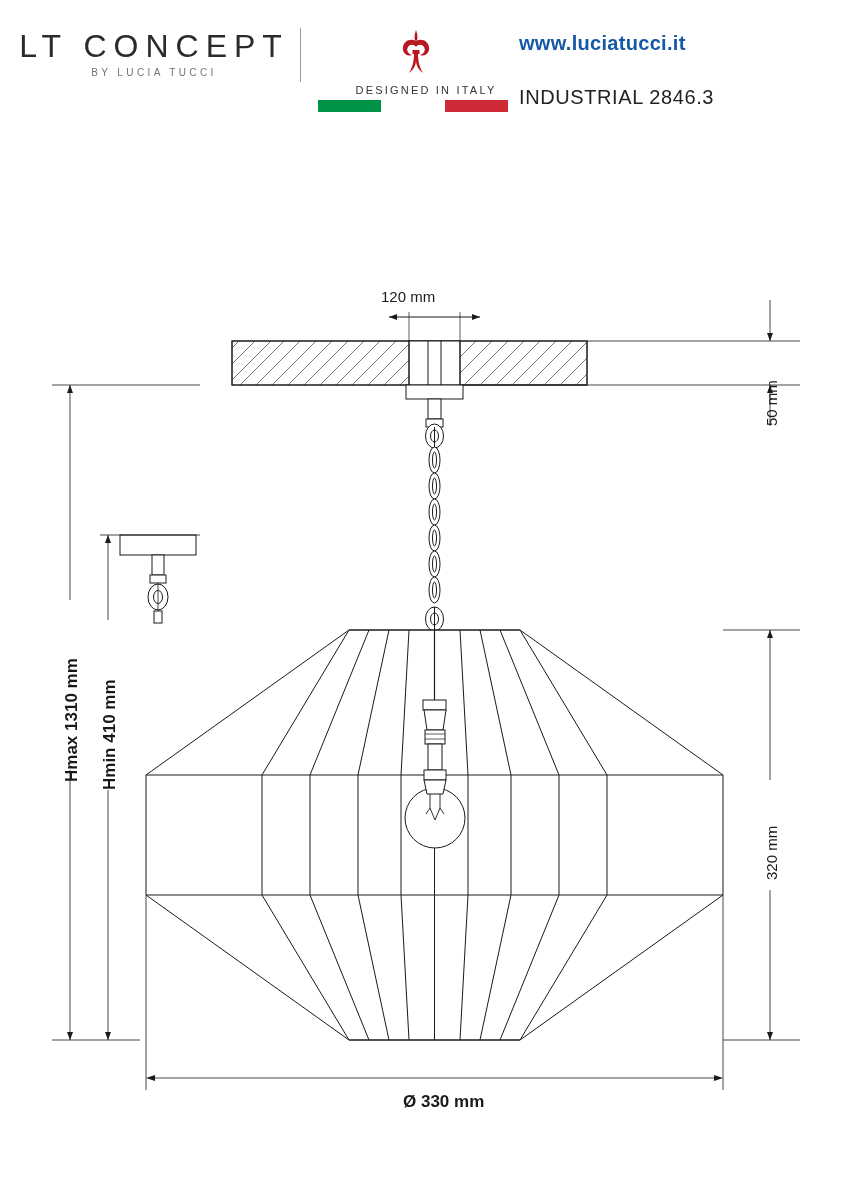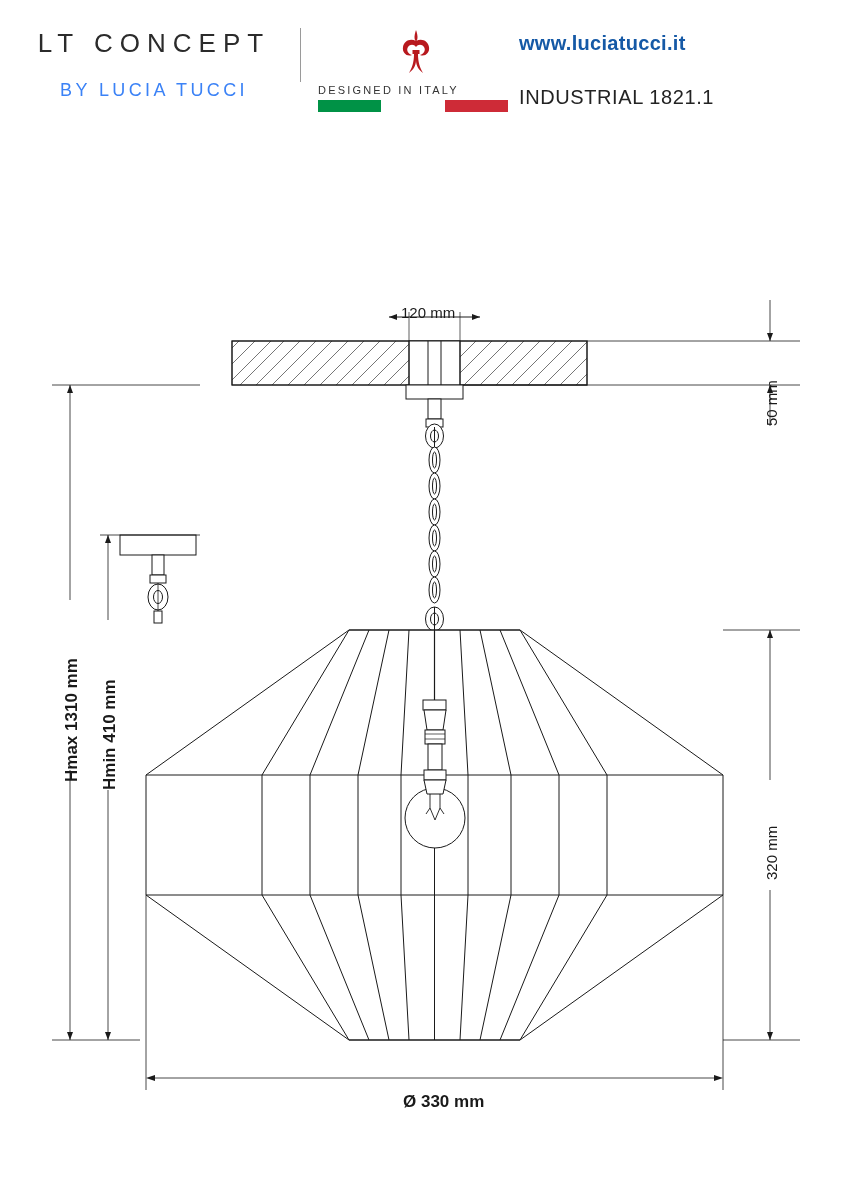--- a/index.html
+++ b/index.html
@@ -24,31 +24,31 @@
     height: 130px;
   }
   .brand-block {
     position: absolute;
     left: 14px;
     top: 28px;
     width: 280px;
     text-align: center;
   }
   .brand-main {
-    font-size: 26px;
+    font-size: 32px;
     letter-spacing: 7px;
     color: #2b2b2b;
     white-space: nowrap;
     font-weight: 400;
   }
   .brand-sub {
-    margin-top: 21px;
-    font-size: 18px;
+    margin-top: 2px;
+    font-size: 10px;
     letter-spacing: 3.4px;
-    color: #3b82f6;
+    color: #737373;
     white-space: nowrap;
   }
   .header-divider {
     position: absolute;
     left: 300px;
     top: 28px;
     width: 1px;
     height: 54px;
     background: #9a9a9a;
   }
@@ -56,24 +56,24 @@
   
   .fleur {
     position: absolute;
     left: 397px;
     top: 28px;
     width: 38px;
     height: 48px;
   }
   .designed-text {
     position: absolute;
-    left: 318px;
+    left: 331px;
     top: 84px;
     width: 190px;
-    text-align: left;
+    text-align: center;
     font-size: 11px;
     letter-spacing: 2.2px;
     color: #333;
     white-space: nowrap;
   }
   .flag {
     position: absolute;
     left: 318px;
     top: 100px;
     width: 190px;
@@ -153,21 +153,21 @@
 
   <div class="designed-text">DESIGNED IN ITALY</div>
 
   <div class="flag">
     <div style="background:#009246"></div>
     <div style="background:#ffffff"></div>
     <div style="background:#ce2b37"></div>
   </div>
 
   <div class="site-url">www.luciatucci.it</div>
-  <div class="model-name">INDUSTRIAL 1821.1</div>
+  <div class="model-name">INDUSTRIAL 2846.3</div>
 </div>
 
 <div class="drawing">
 
   <svg width="849" height="1070" viewBox="0 0 849 1070">
     <g fill="none" stroke="#1a1a1a" stroke-width="1" stroke-linejoin="miter">
 
       <g>
         <line x1="389" y1="187" x2="480" y2="187"></line>
         <polygon points="389,187 397,184 397,190" fill="#1a1a1a" stroke="none"></polygon>
@@ -348,21 +348,21 @@
       <g stroke-width="0.8">
         <line x1="146" y1="765" x2="146" y2="960"></line>
         <line x1="723" y1="765" x2="723" y2="960"></line>
         <line x1="152" y1="948" x2="718" y2="948"></line>
         <polygon points="146,948 155,945 155,951" fill="#1a1a1a" stroke="none"></polygon>
         <polygon points="723,948 714,945 714,951" fill="#1a1a1a" stroke="none"></polygon>
       </g>
     </g>
   </svg>
 
-  <div class="dim-label" style="left:401px; top:158px;margin-top:16px;">120 mm</div>
+  <div class="dim-label" style="left:381px; top:158px;">120 mm</div>
 
   <div class="dim-label vert" style="left:763px; top:296px;">50 mm</div>
 
   <div class="dim-label vert" style="left:763px; top:750px;">320 mm</div>
 
   <div class="dim-label big vert" style="left:62px; top:652px;">Hmax 1310 mm</div>
 
   <div class="dim-label big vert" style="left:100px; top:660px;">Hmin 410 mm</div>
 
   <div class="dim-label big" style="left:383px; top:962px;margin-left:20px;">Ø 330 mm</div>

